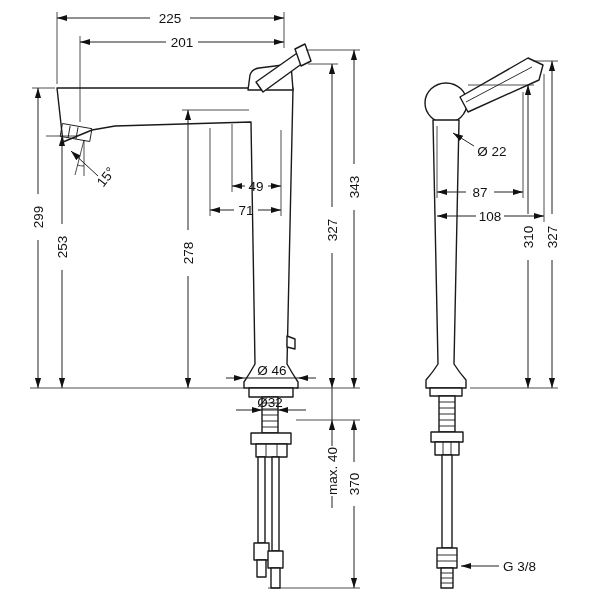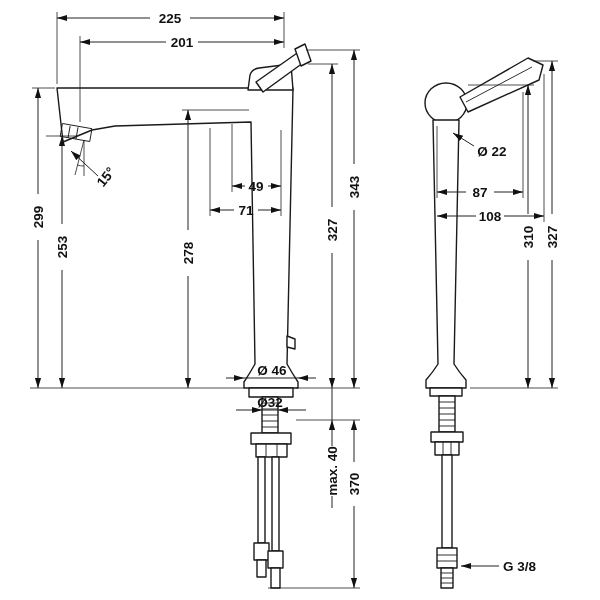--- a/index.html
+++ b/index.html
@@ -1,16 +1,16 @@
 <!DOCTYPE html>
 <html><head>
 <meta charset="utf-8">
 <style>
   html,body{margin:0;padding:0;background:#ffffff;}
-  .stage{width:600px;height:600px;position:relative;background:#ffffff;overflow:hidden;font-weight:bold;}
+  .stage{width:600px;height:600px;position:relative;background:#ffffff;overflow:hidden;}
   svg{display:block;}
   svg text{
     font-family:"Liberation Sans", sans-serif;
     font-size:13.5px;
     fill:#111111;
   }
   .obj{fill:#ffffff;stroke:#1a1a1a;stroke-width:1.4;stroke-linejoin:round;}
   .objthin{fill:none;stroke:#1a1a1a;stroke-width:0.9;}
   .dim{stroke:#222222;stroke-width:1;fill:none;}
   .ext{stroke:#222222;stroke-width:0.8;fill:none;}

